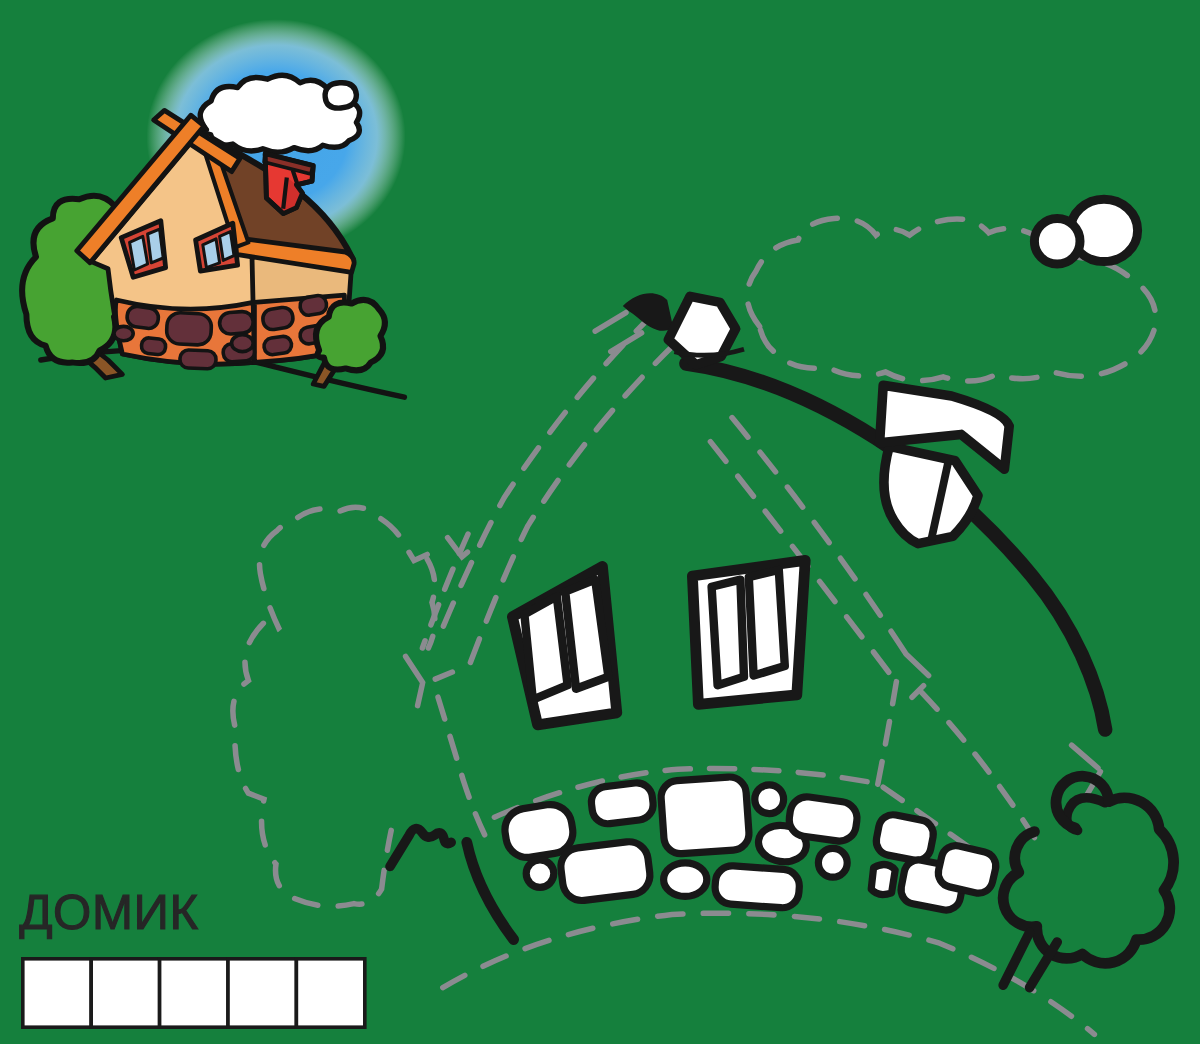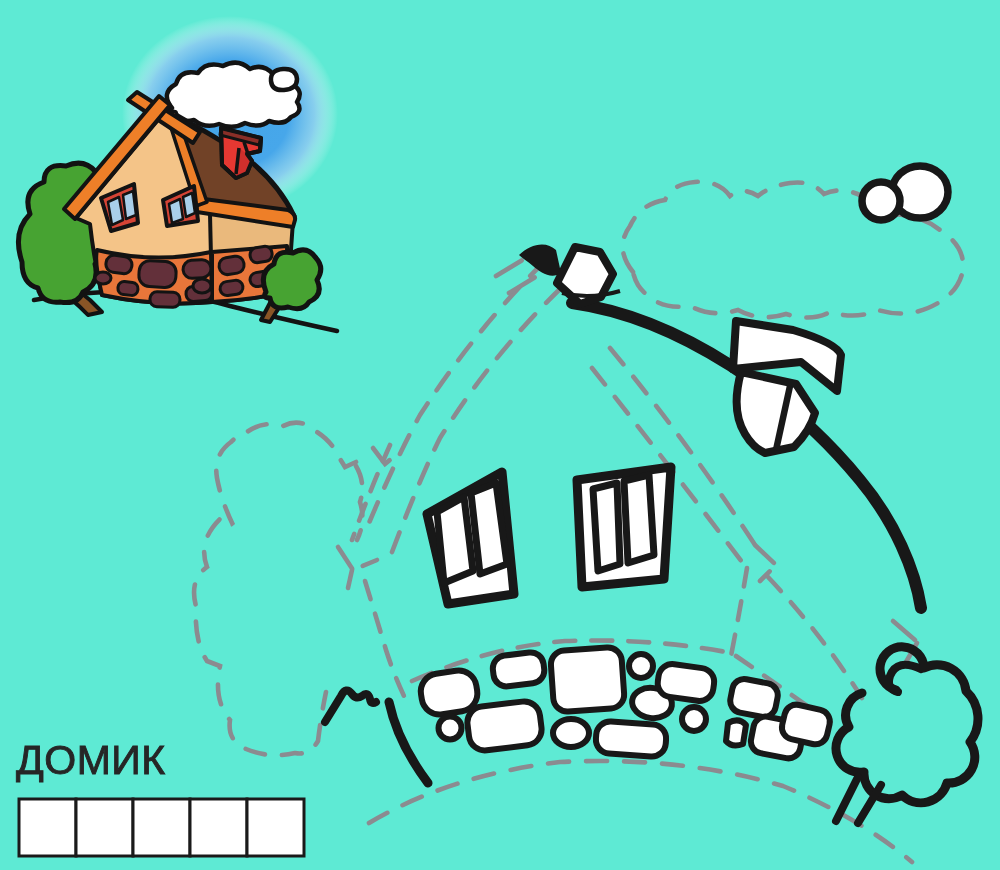--- a/index.html
+++ b/index.html
@@ -1,16 +1,16 @@
 <!DOCTYPE html>
 <html><head>
 <meta charset="utf-8">
 <style>
   html,body{margin:0;padding:0;background:#ffffff;}
-  #page{position:relative;width:1000px;height:870px;background:#5eead4;overflow:hidden;
+  #page{position:relative;width:1000px;height:870px;background:#15803d;overflow:hidden;
         font-family:"Liberation Sans", sans-serif;}
   svg{position:absolute;left:0;top:0;}
 </style>
 </head>
 <body>
 <div id="page">
 <svg width="1000" height="870" viewBox="0 0 1000 870">
 <defs>
   <radialGradient id="sky" cx="50%" cy="50%" r="50%">
     <stop offset="0%" stop-color="#44a5e8"></stop>

